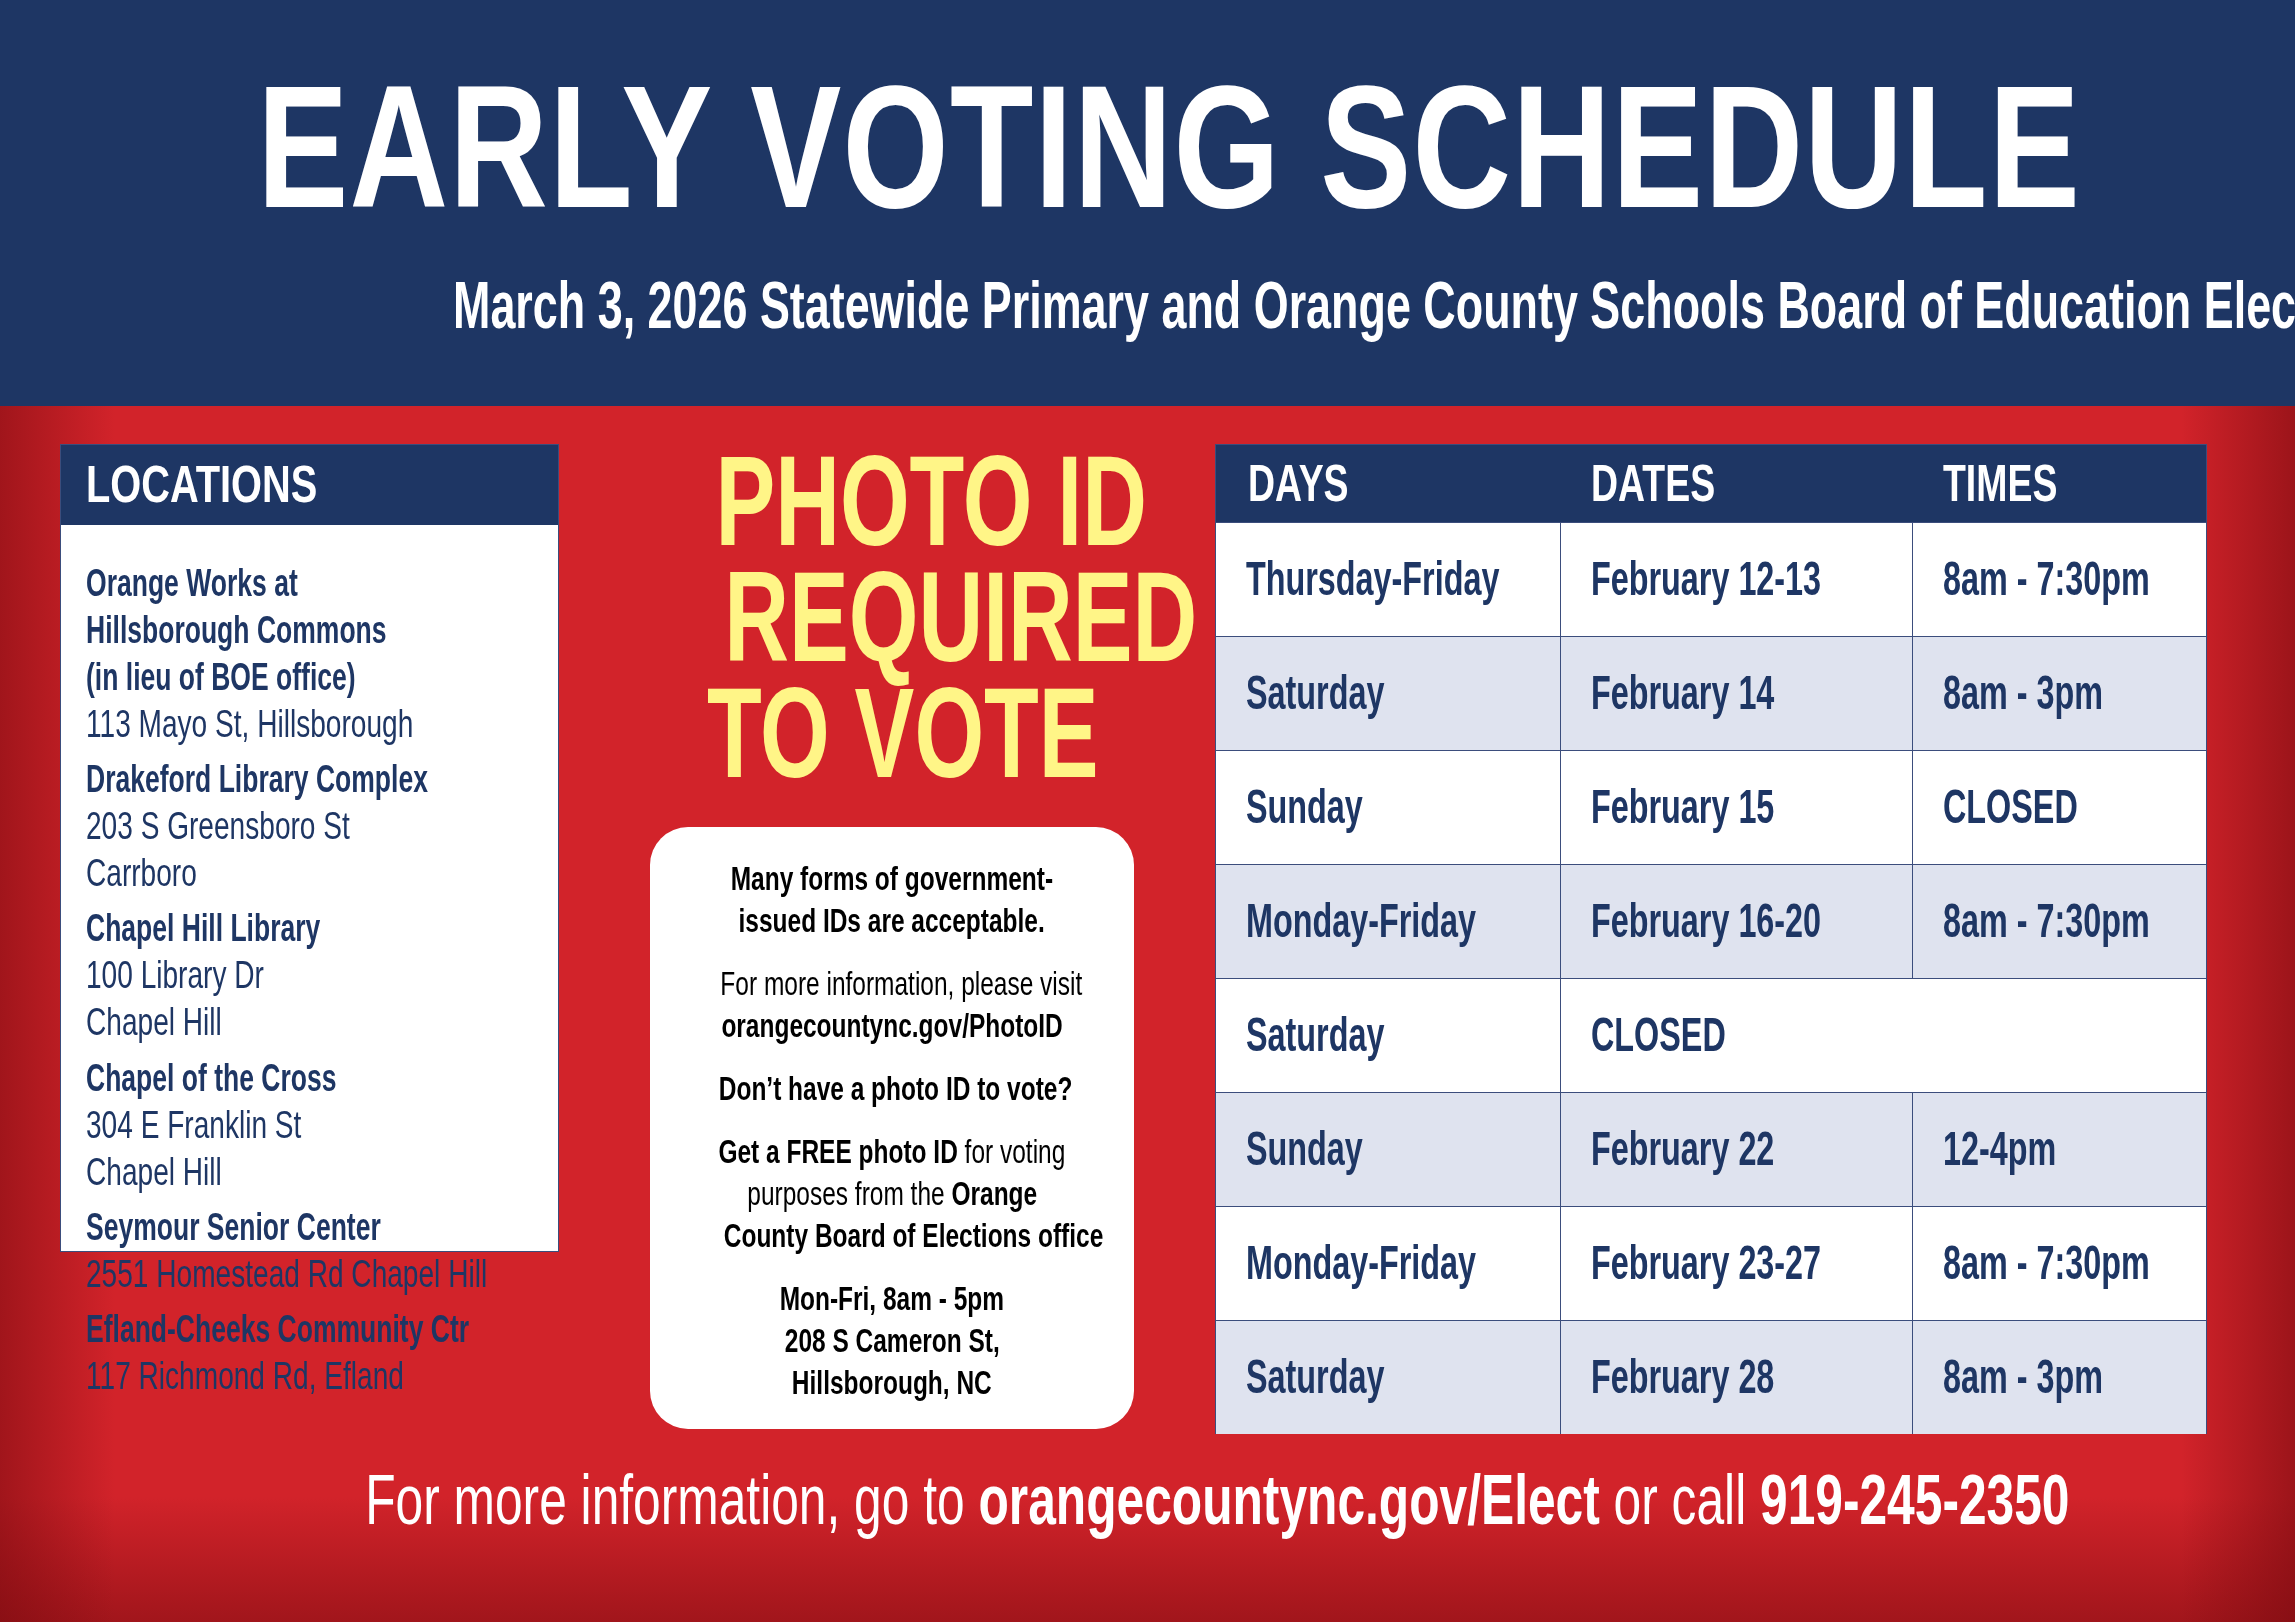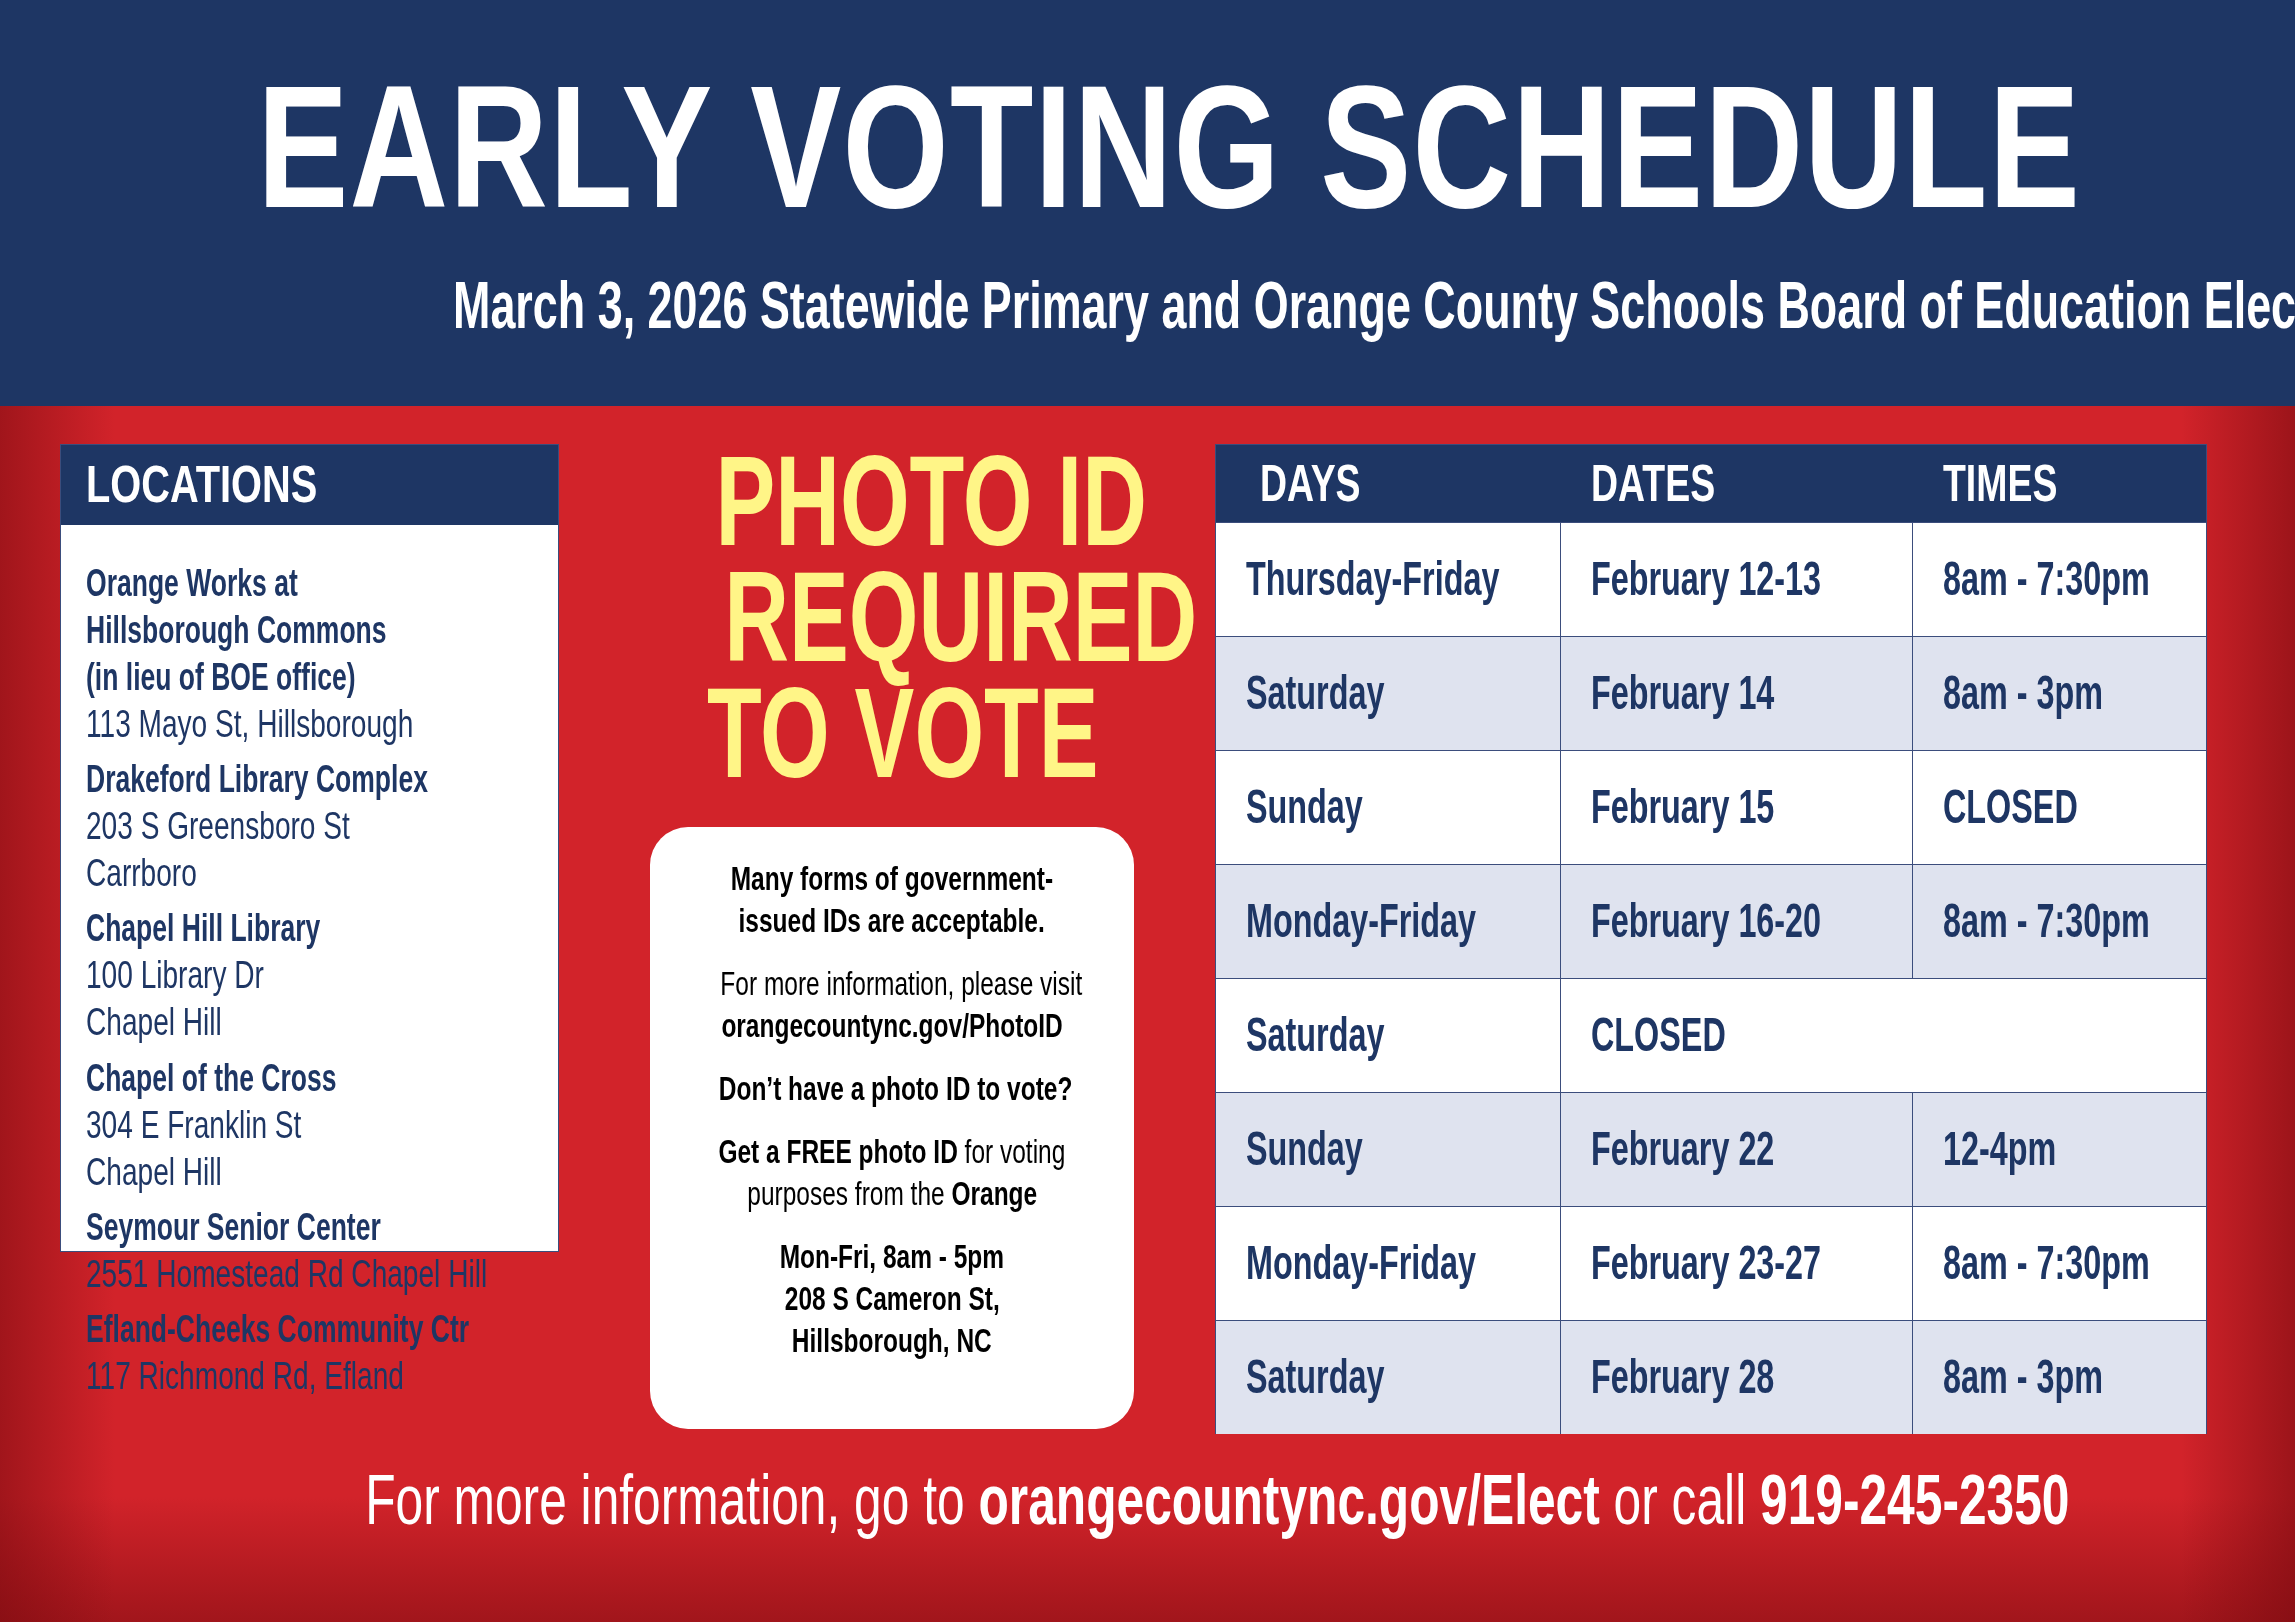--- a/index.html
+++ b/index.html
@@ -83,21 +83,21 @@
   .c1 { width: 344px; }
   .c2 { width: 352px; }
   .c3 { flex: 1; }
   .sch-row .cell { border-left: 1.6px solid #3b4d7c; box-sizing: border-box; }
   .sch-row .cell.c1 { border-left: none; text-decoration: underline; }
   .cell {
     padding-left: 29.5px; box-sizing: border-box; color: #1e3664;
     font-weight: bold; font-size: 49px; line-height: 111px; white-space: nowrap;
   }
   .sch-head .cell { color: #fff; line-height: 77px; font-size: 52px; }
-  .sch-head .c1 { padding-left: 44px; }
+  .sch-head .c1 { padding-left: 32px; }
   .sch-head .c2 { padding-left: 31px; }
   .sch-head .c3 { padding-left: 31px; }
   .cell .cond { transform: scaleX(0.66); transform-origin: left center; }
   .sch-head .cell .cond { transform: scaleX(0.72); }
 
   .footer {
     position: absolute; left: 0; top: 1459px; width: 2008px; text-align: center;
     color: #fff; font-size: 71px; line-height: 82px;
   }
   .footer .cond { transform: scaleX(0.70); transform-origin: center; }
@@ -156,20 +156,21 @@
   <div class="pb-line b"><span class="cond">Many forms of government-</span></div>
   <div class="pb-line b"><span class="cond">issued IDs are acceptable.</span></div>
   <div class="pb-gap"></div>
   <div class="pb-line"><span class="cond">For more information, please visit</span></div>
   <div class="pb-line b"><span class="cond">orangecountync.gov/PhotoID</span></div>
   <div class="pb-gap"></div>
   <div class="pb-line b"><span class="cond">Don’t have a photo ID to vote?</span></div>
   <div class="pb-gap"></div>
   <div class="pb-line"><span class="cond"><span class="b">Get a FREE photo ID</span><span> for voting</span></span></div>
   <div class="pb-line"><span class="cond"><span>purposes from the </span><span class="b">Orange</span></span></div>
+  <div class="pb-line b"><span class="cond">County Board of Elections office</span></div>
   <div class="pb-gap"></div>
   <div class="pb-line b"><span class="cond">Mon-Fri, 8am - 5pm</span></div>
   <div class="pb-line b"><span class="cond">208 S Cameron St,</span></div>
   <div class="pb-line b"><span class="cond">Hillsborough, NC</span></div>
 </div>
 
 <div class="schedule">
   <div class="sch-head">
     <div class="cell c1"><span class="cond">DAYS</span></div>
     <div class="cell c2"><span class="cond">DATES</span></div>

